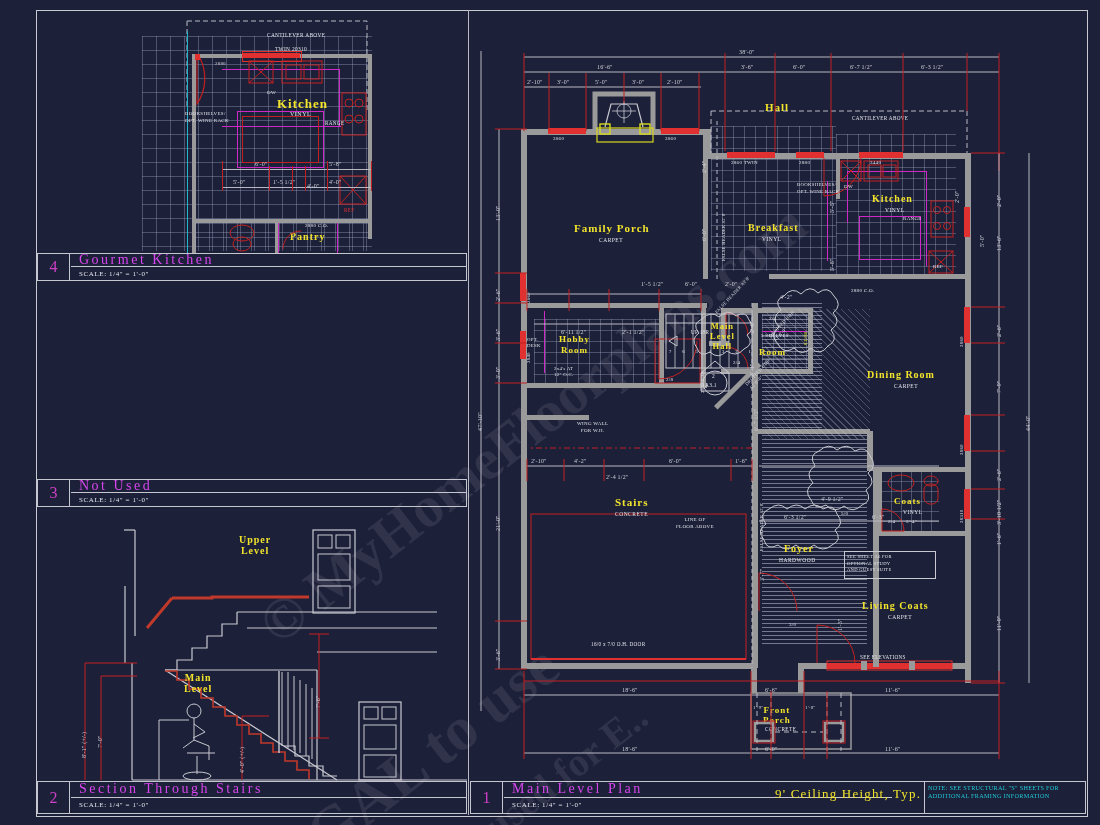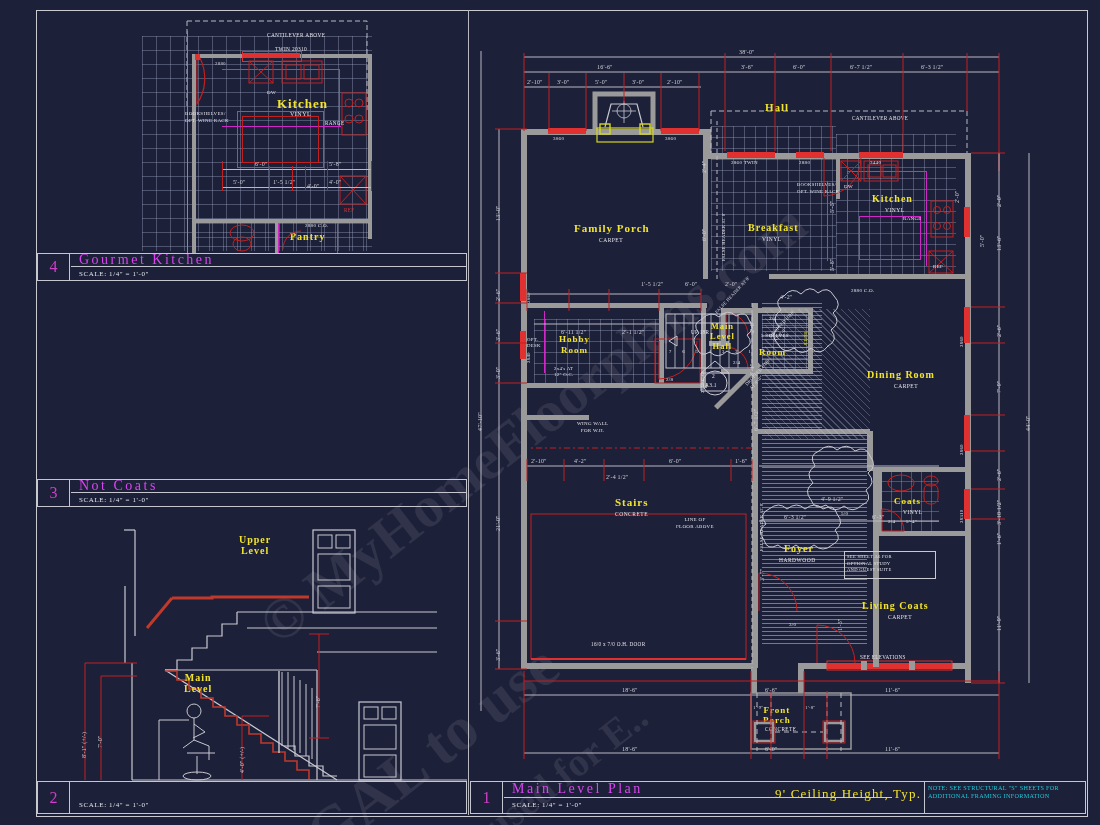--- a/index.html
+++ b/index.html
@@ -158,21 +158,21 @@
   </div>
 
   <div class="tb" style="left:37px;top:253px;width:430px;height:28px;">
     <div class="num">4</div>
     <div class="ttl">Gourmet Kitchen</div>
     <div class="scl">SCALE:  1/4"  =  1'-0"</div>
   </div>
 
   <div class="tb" style="left:37px;top:479px;width:430px;height:28px;">
     <div class="num">3</div>
-    <div class="ttl">Not Coats</div>
+    <div class="ttl">Not Used</div>
     <div class="scl">SCALE:  1/4"  =  1'-0"</div>
   </div>
 
   <div class="abs" style="left:37px;top:508px;width:430px;height:272px;">
     <svg style="left:0;top:0;width:430px;height:272px;">
 
       <line x1="98" y1="22" x2="98" y2="128" stroke="#c9c9d2" stroke-width="1.2"></line>
       <line x1="87" y1="22" x2="98" y2="22" stroke="#c9c9d2" stroke-width="1.2"></line>
       <line x1="88" y1="78" x2="88" y2="155" stroke="#c9c9d2" stroke-width="1.2"></line>
 
@@ -244,20 +244,21 @@
     <div class="room lbl" style="left:202px;top:26px;font-size:10px;line-height:11px;">Upper<br>Level</div>
     <div class="room lbl" style="left:147px;top:164px;font-size:10px;line-height:11px;">Main<br>Level</div>
     <div class="dim vdim lbl" style="left:44px;top:250px;">8'-1" (+/-)</div>
     <div class="dim vdim lbl" style="left:60px;top:240px;">7'-0"</div>
     <div class="dim vdim lbl" style="left:202px;top:265px;">4'-0" (+/-)</div>
     <div class="dim vdim lbl" style="left:278px;top:200px;">7'-6"</div>
   </div>
 
   <div class="tb" style="left:37px;top:781px;width:430px;height:33px;">
     <div class="num">2</div>
+    <div class="ttl">Section Through Stairs</div>
     <div class="scl">SCALE:  1/4"  =  1'-0"</div>
   </div>
 
   <div class="abs" style="left:469px;top:11px;width:617px;height:768px;">
 
     <div class="tile" style="left:242px;top:115px;width:125px;height:145px;background-size:11px 11px;"></div>
 
     <div class="tile" style="left:367px;top:123px;width:120px;height:140px;background-size:11px 11px;"></div>
 
     <div class="tile" style="left:65px;top:308px;width:125px;height:65px;background-size:11px 11px;"></div>

